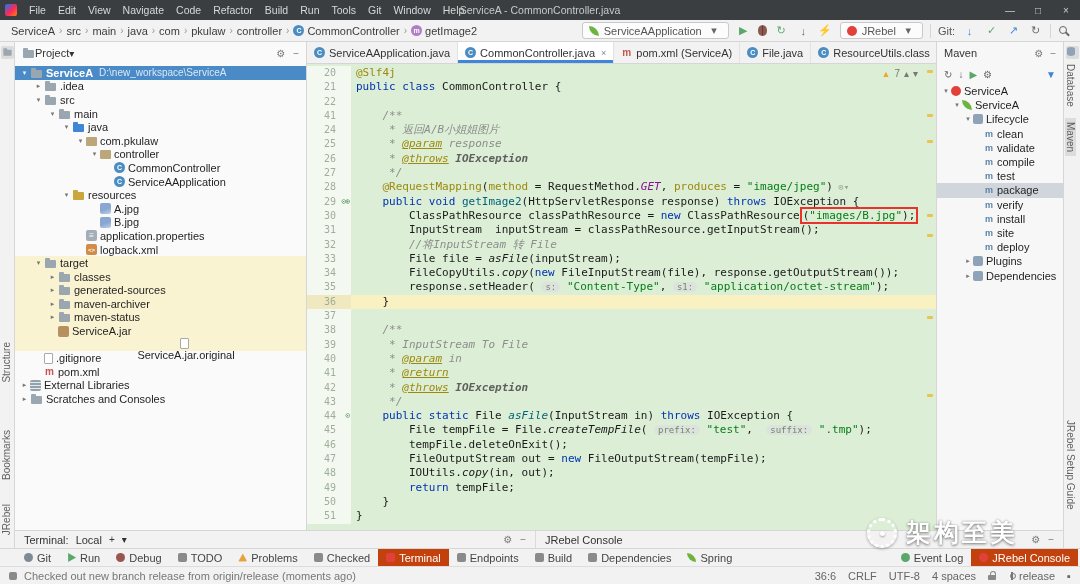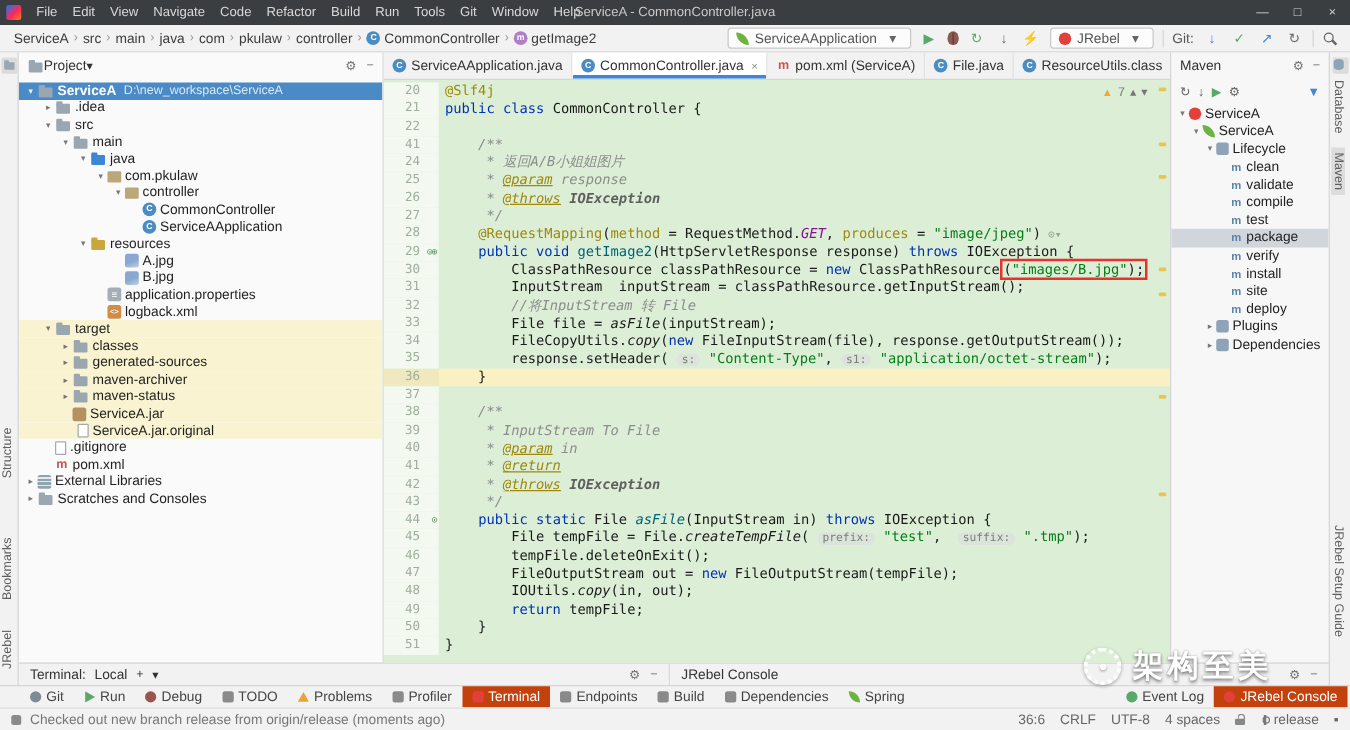--- a/index.html
+++ b/index.html
@@ -371,21 +371,21 @@
               <div class="trow ex" style="padding-left: 32px;">
                 <span class="arr">▸</span>
                 <span class="ic ic-folder"></span>
                 <span class="lbl">maven-status</span>
               </div>
               <div class="trow ex" style="padding-left: 32px;">
                 <span class="arr"></span>
                 <span class="ic ic-jar"></span>
                 <span class="lbl">ServiceA.jar</span>
               </div>
-              <div class="trow ex" style="padding-left: 36px;">
+              <div class="trow ex" style="padding-left: 48px; flex-direction: column;">
                 <span class="arr"></span>
                 <span class="ic ic-file"></span>
                 <span class="lbl">ServiceA.jar.original</span>
               </div>
               <div class="trow" style="padding-left: 18px;">
                 <span class="arr"></span>
                 <span class="ic ic-file"></span>
                 <span class="lbl">.gitignore</span>
               </div>
               <div class="trow" style="padding-left: 18px;">
@@ -618,21 +618,21 @@
       <div class="sbtn">
         <span class="si si-todo"></span>
         <span>TODO</span>
       </div>
       <div class="sbtn">
         <span class="si si-problems"></span>
         <span>Problems</span>
       </div>
       <div class="sbtn">
         <span class="si si-profiler"></span>
-        <span>Profiler</span>
+        <span>Checked</span>
       </div>
       <div class="sbtn active">
         <span class="si si-terminal"></span>
         <span>Terminal</span>
       </div>
       <div class="sbtn">
         <span class="si si-endpoints"></span>
         <span>Endpoints</span>
       </div>
       <div class="sbtn">

